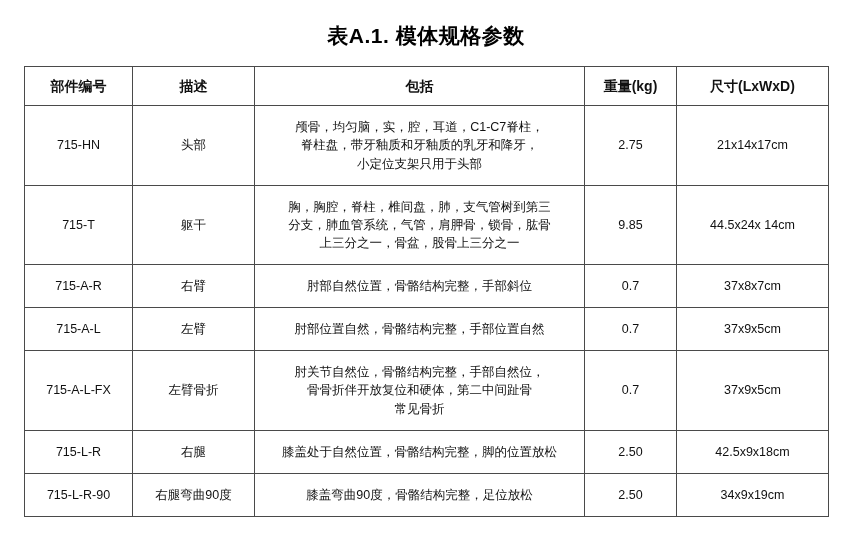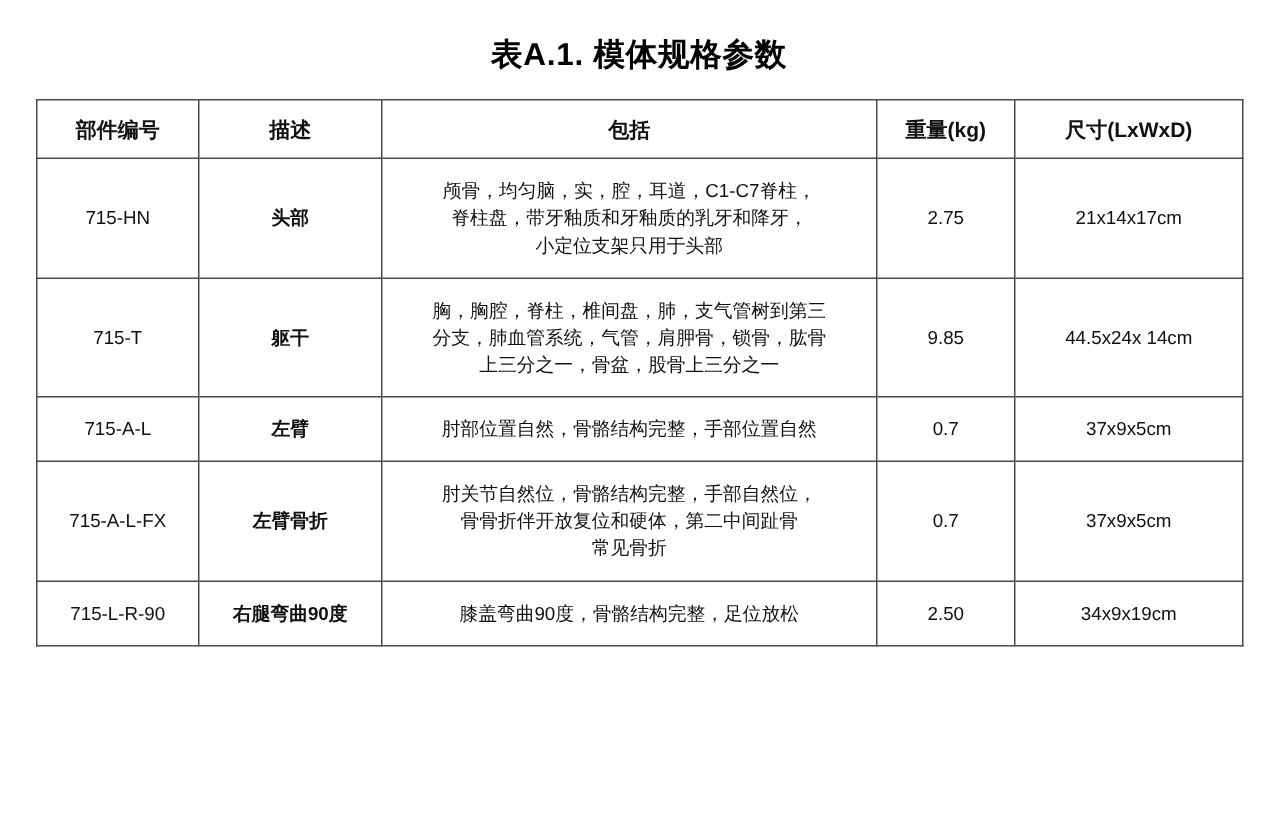--- a/index.html
+++ b/index.html
@@ -57,21 +57,20 @@
   .col-id { width: 108px; }
   .col-desc { width: 122px; }
   .col-incl { width: 330px; }
   .col-weight { width: 92px; }
   .col-size { width: 152px; }
   td.id-cell {
     font-size: 13px;
   }
   td.desc-cell {
     font-size: 13px;
-    font-weight: bold;
   }
   td.incl-cell {
     font-size: 12.5px;
     text-align: center;
     padding-left: 8px;
     padding-right: 8px;
   }
   td.weight-cell, td.size-cell {
     font-size: 13px;
   }
@@ -119,40 +118,58 @@
             <td class="desc-cell">躯干</td>
             <td class="incl-cell">
               <span class="incl-line">胸，胸腔，脊柱，椎间盘，肺，支气管树到第三</span>
               <span class="incl-line">分支，肺血管系统，气管，肩胛骨，锁骨，肱骨</span>
               <span class="incl-line">上三分之一，骨盆，股骨上三分之一</span>
             </td>
             <td class="weight-cell">9.85</td>
             <td class="size-cell">44.5x24x 14cm</td>
           </tr>
           <tr>
+            <td class="id-cell">715-A-R</td>
+            <td class="desc-cell">右臂</td>
+            <td class="incl-cell">
+              <span class="incl-line">肘部自然位置，骨骼结构完整，手部斜位</span>
+            </td>
+            <td class="weight-cell">0.7</td>
+            <td class="size-cell">37x8x7cm</td>
+          </tr>
+          <tr>
             <td class="id-cell">715-A-L</td>
             <td class="desc-cell">左臂</td>
             <td class="incl-cell">
               <span class="incl-line">肘部位置自然，骨骼结构完整，手部位置自然</span>
             </td>
             <td class="weight-cell">0.7</td>
             <td class="size-cell">37x9x5cm</td>
           </tr>
           <tr>
             <td class="id-cell">715-A-L-FX</td>
             <td class="desc-cell">左臂骨折</td>
             <td class="incl-cell">
               <span class="incl-line">肘关节自然位，骨骼结构完整，手部自然位，</span>
               <span class="incl-line">骨骨折伴开放复位和硬体，第二中间趾骨</span>
               <span class="incl-line">常见骨折</span>
             </td>
             <td class="weight-cell">0.7</td>
             <td class="size-cell">37x9x5cm</td>
           </tr>
           <tr>
+            <td class="id-cell">715-L-R</td>
+            <td class="desc-cell">右腿</td>
+            <td class="incl-cell">
+              <span class="incl-line">膝盖处于自然位置，骨骼结构完整，脚的位置放松</span>
+            </td>
+            <td class="weight-cell">2.50</td>
+            <td class="size-cell">42.5x9x18cm</td>
+          </tr>
+          <tr>
             <td class="id-cell">715-L-R-90</td>
             <td class="desc-cell">右腿弯曲90度</td>
             <td class="incl-cell">
               <span class="incl-line">膝盖弯曲90度，骨骼结构完整，足位放松</span>
             </td>
             <td class="weight-cell">2.50</td>
             <td class="size-cell">34x9x19cm</td>
           </tr>
         </tbody>
     </table>

